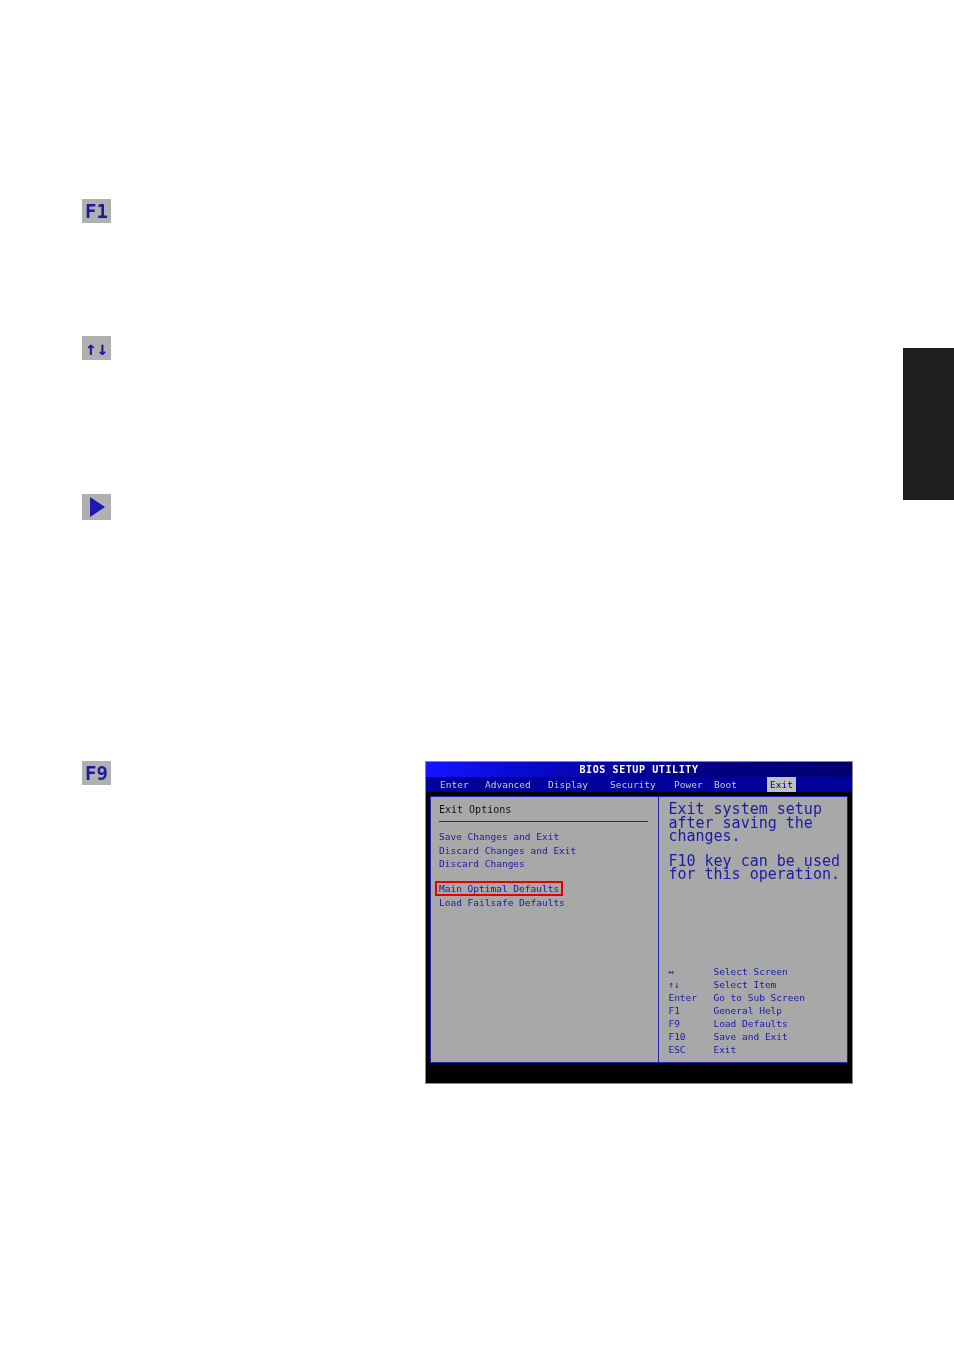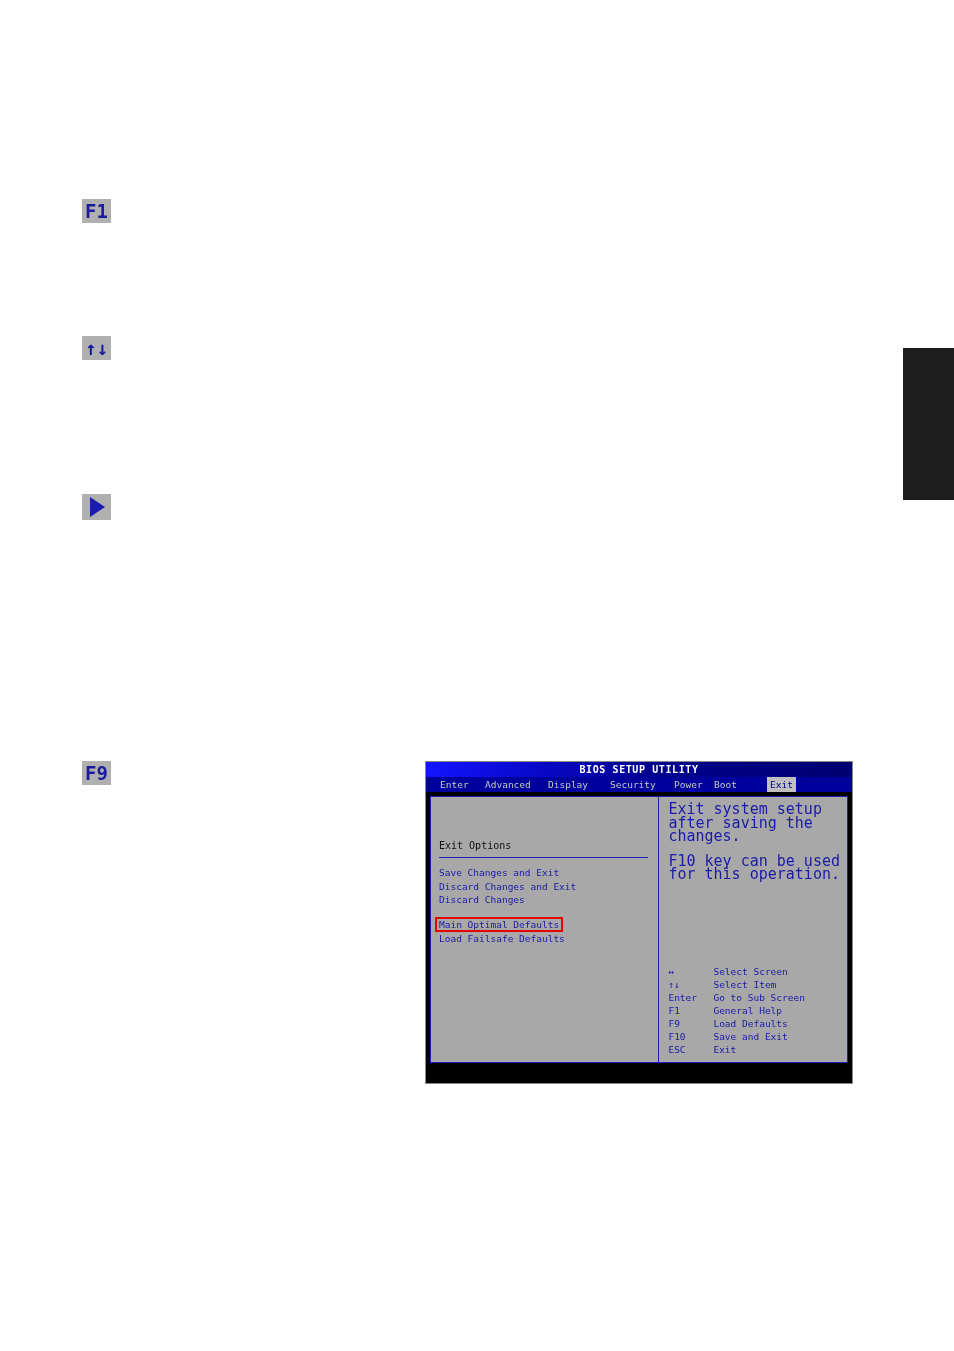--- a/index.html
+++ b/index.html
@@ -128,21 +128,20 @@
     background: #a8a8a8;
     padding: 6px 7px 0 9px;
     position: relative;
   }
 
   #exit-options-title {
     color: #101010;
     font-size: 10px;
     line-height: 14px;
     margin-bottom: 4px;
-    margin-top: 36px;
   }
   #exit-divider {
     height: 1px;
     background: #2020b4;
     margin: 0 2px 8px 0;
   }
 
   .menu-item {
     font-size: 9.5px;
     line-height: 13.5px;

